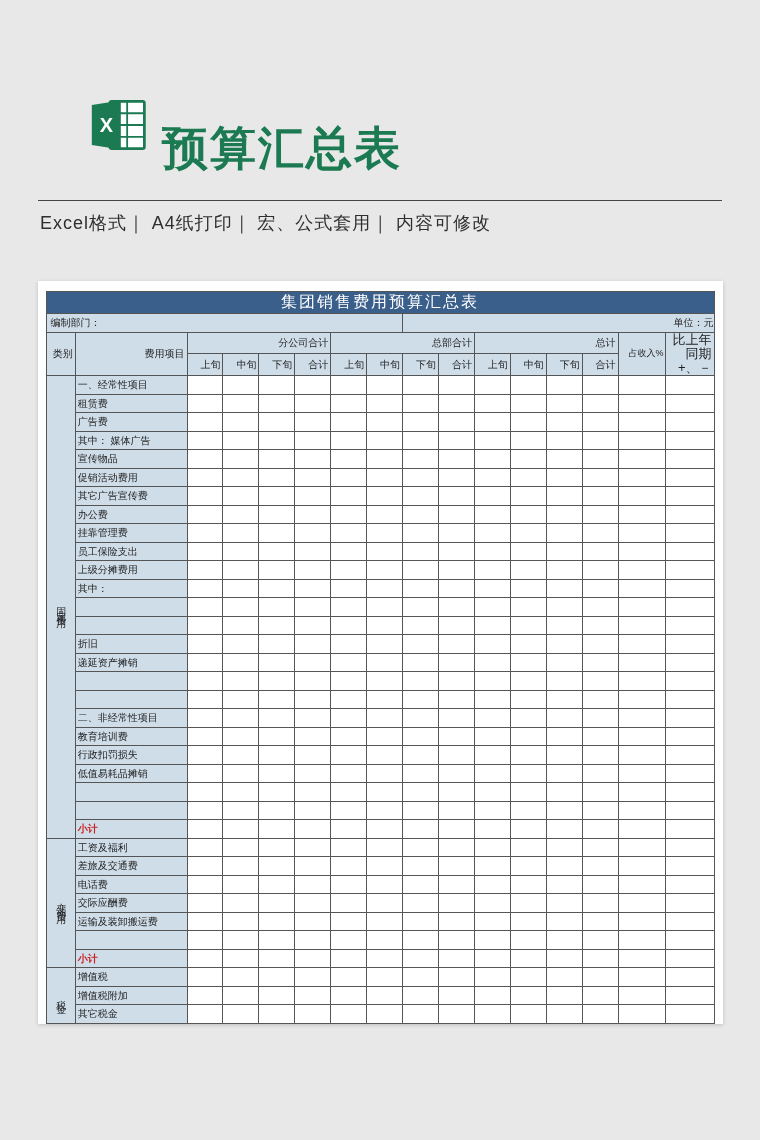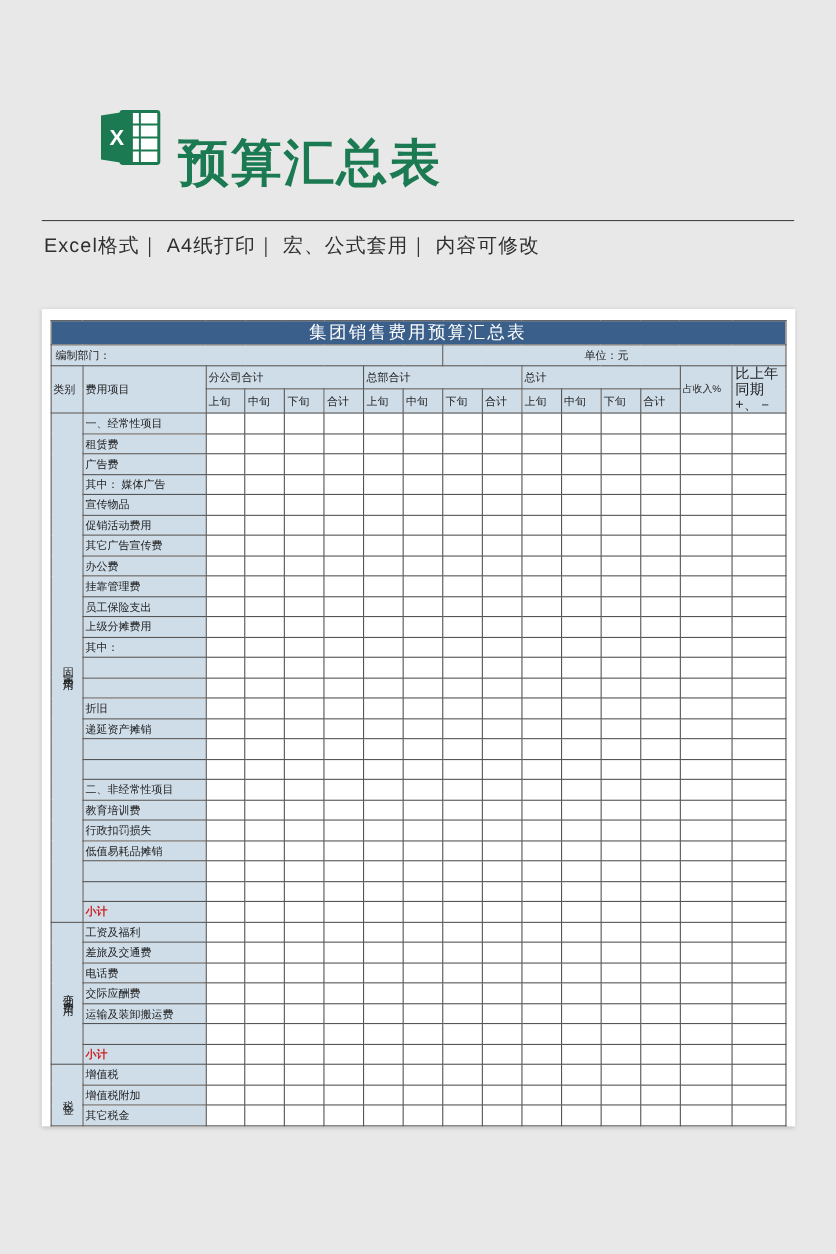--- a/index.html
+++ b/index.html
@@ -67,22 +67,22 @@
     color: #fff;
     font-size: 16px;
     text-align: center;
     height: 30px;
     font-weight: 500;
     border-color: #3a5f8a;
     letter-spacing: 2px;
   }
   .hrow td { background: #cfdde9; font-size: 10px; }
   .hrow .dept { text-align:left; padding-left:4px;margin-top:12px; }
-  .hrow .unit { text-align:center; padding-right:16px; }
-  .hdr td { background: #cfdde9; text-align:left; font-size: 10px; }
+  .hrow .unit { text-align:right; padding-right:0; }
+  .hdr td { background: #cfdde9; text-align:right; font-size: 10px; }
   .cat { background:#cfdde9; text-align:center; font-size:10px; writing-mode: vertical-rl; letter-spacing:4px;}
   .item { background:#cfdde9; text-align:left; font-size:10px; padding-left:3px;}
   .sub  { color:#c22; font-weight:600; }
   col.c0 { width: 22px; }
   col.c1 { width: 84px; }
   col.cd { width: 27px; }
   col.ce { width: 36px; }
 </style>
 </head>
 <body>

